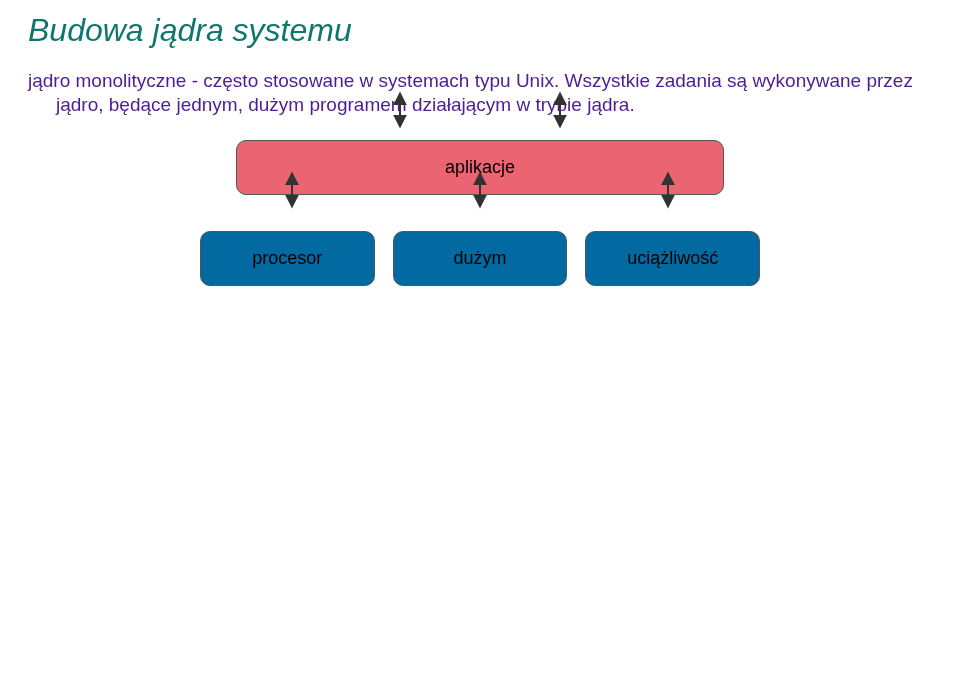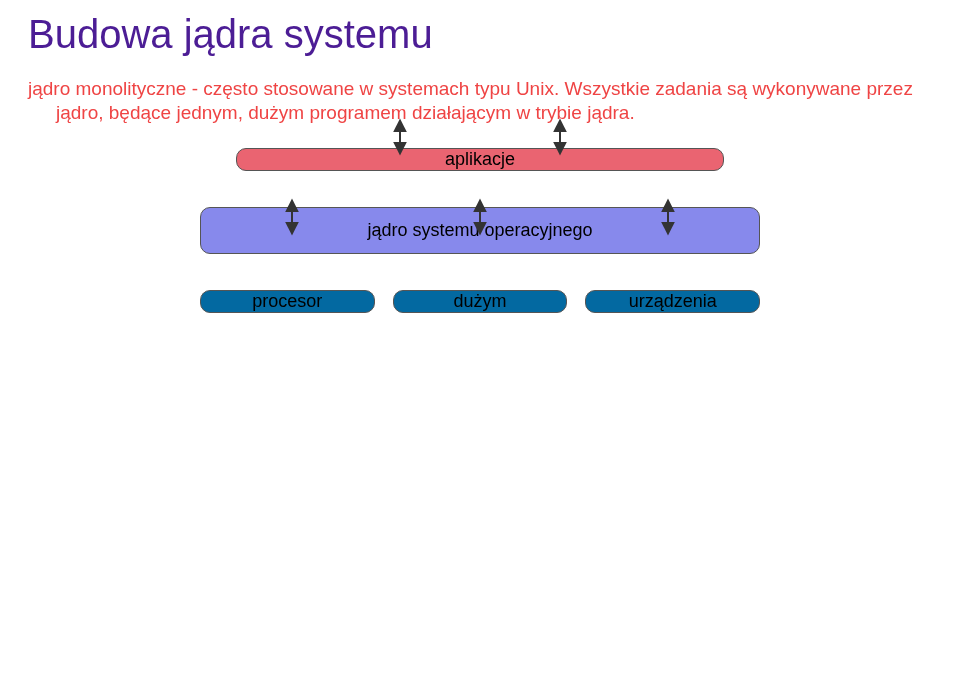--- a/index.html
+++ b/index.html
@@ -9,47 +9,48 @@
     height: 680px;
     font-family: Arial, Helvetica, sans-serif;
     background: #fff;
     color: #000;
     box-sizing: border-box;
   }
   .page {
     padding: 12px 28px 0 28px;
   }
   .heading {
-    color: #4c1d95;
-    font-size: 40px;
+    color: #0f766e;
+    font-size: 32px;
     font-weight: 400;
     margin: 0 0 20px 0;
+    font-style: italic;
   }
   .body-text {
     font-size: 19px;
     line-height: 1.28;
-    color: #ef4444;
+    color: #4c1d95;
     max-width: 900px;
   }
   .para {
     margin: 0 0 6px 0;
   }
   .indent-rest {
     padding-left: 28px;
     text-indent: -28px;
   }
   .diagram {
     width: 560px;
     margin: 22px auto 0 auto;
   }
   .box {
     border: 1px solid #555;
     border-radius: 10px;
     text-align: center;
-    padding: 0 0;
+    padding: 16px 0;
     font-size: 18px;
     color: #000;
   }
   .box-app {
     background: #ea6471;
     margin: 0 36px 0 36px;
   }
   .box-kernel {
     background: #8789ec;
     margin-top: 36px;
@@ -83,25 +84,24 @@
 
 <div class="page">
   <h1 class="heading">Budowa jądra systemu</h1>
 
   <div class="body-text">
     <p class="para indent-rest">jądro monolityczne - często stosowane w systemach typu Unix. Wszystkie zadania są wykonywane przez jądro, będące jednym, dużym programem działającym w trybie jądra.</p>
   </div>
 
   <div class="diagram">
     <div class="box box-app">aplikacje</div>
-    <div class="box box-kernel">jądro systemu operacyjnego</div>
     <div class="bottom-row">
       <div class="box box-hw">procesor</div>
       <div class="box box-hw">dużym</div>
-      <div class="box box-hw">urządzenia</div>
+      <div class="box box-hw">uciążliwość</div>
     </div>
     <div class="arrows">
       <svg class="arrows-svg" viewBox="0 0 560 430">
         <defs>
           <marker id="ah" viewBox="0 0 10 10" refX="6" refY="5" markerWidth="7" markerHeight="7" orient="auto-start-reverse">
             <path d="M 0 0 L 10 5 L 0 10 z" fill="#333"></path>
           </marker>
         </defs>
 
         <line x1="200" y1="241" x2="200" y2="267" stroke="#333" stroke-width="2" marker-start="url(#ah)" marker-end="url(#ah)"></line>

